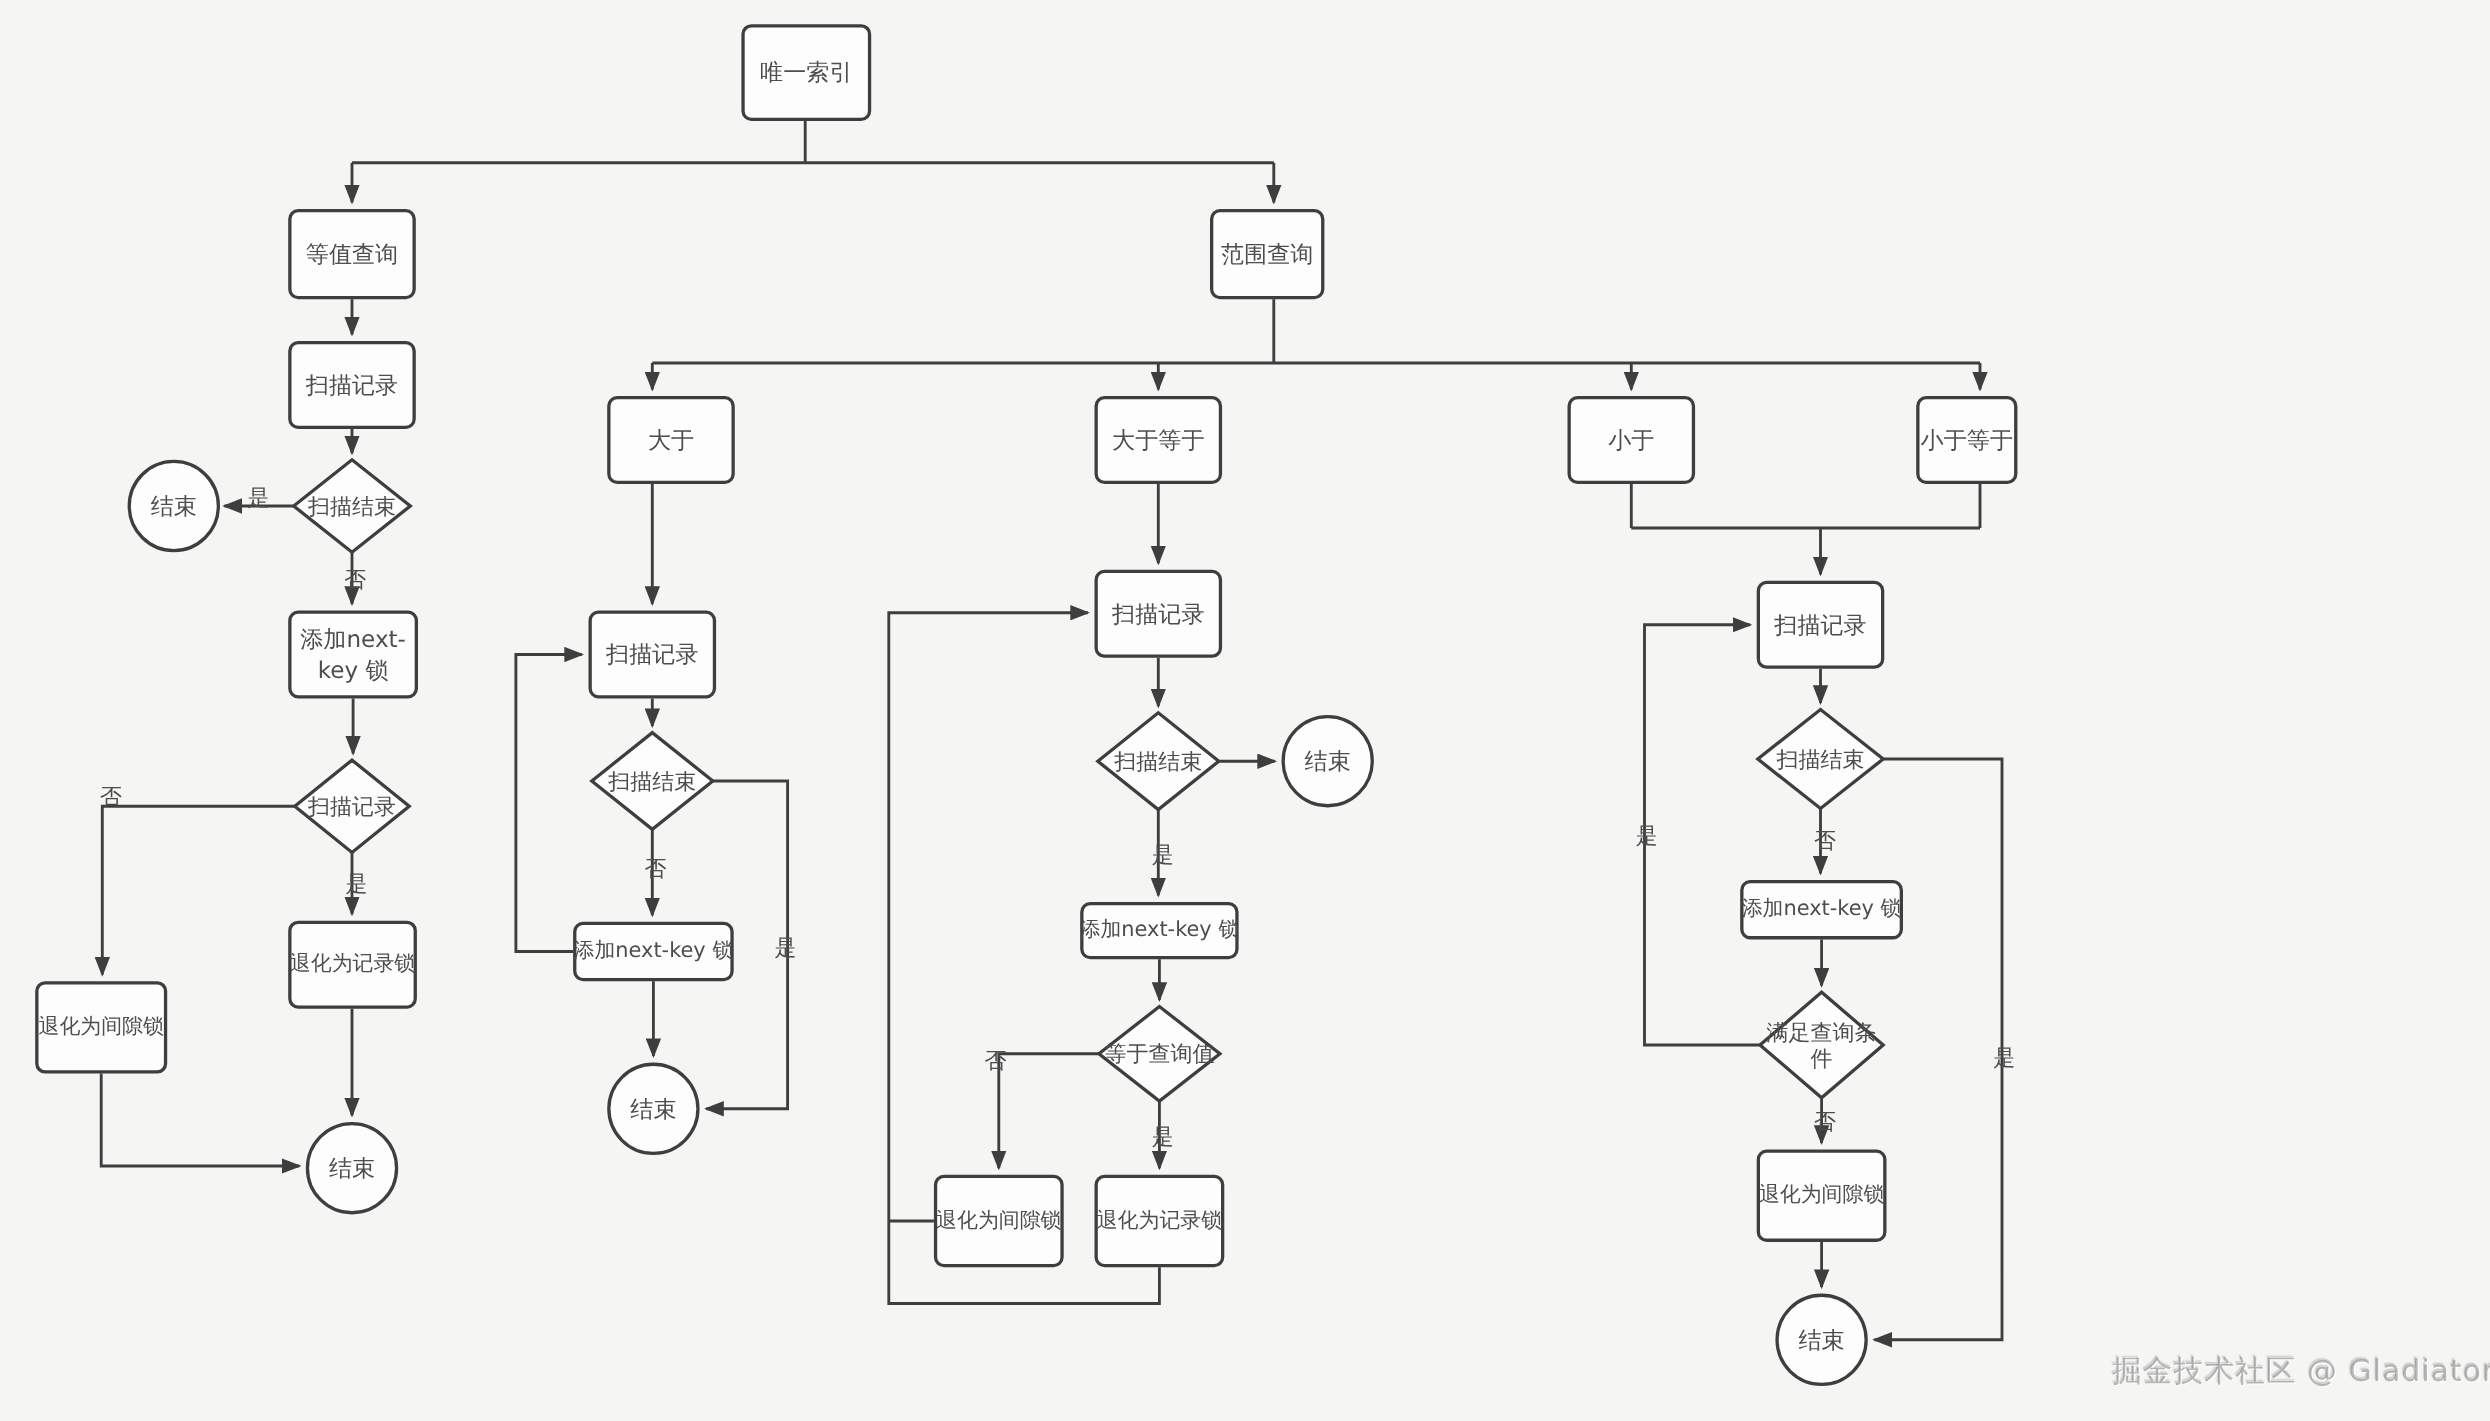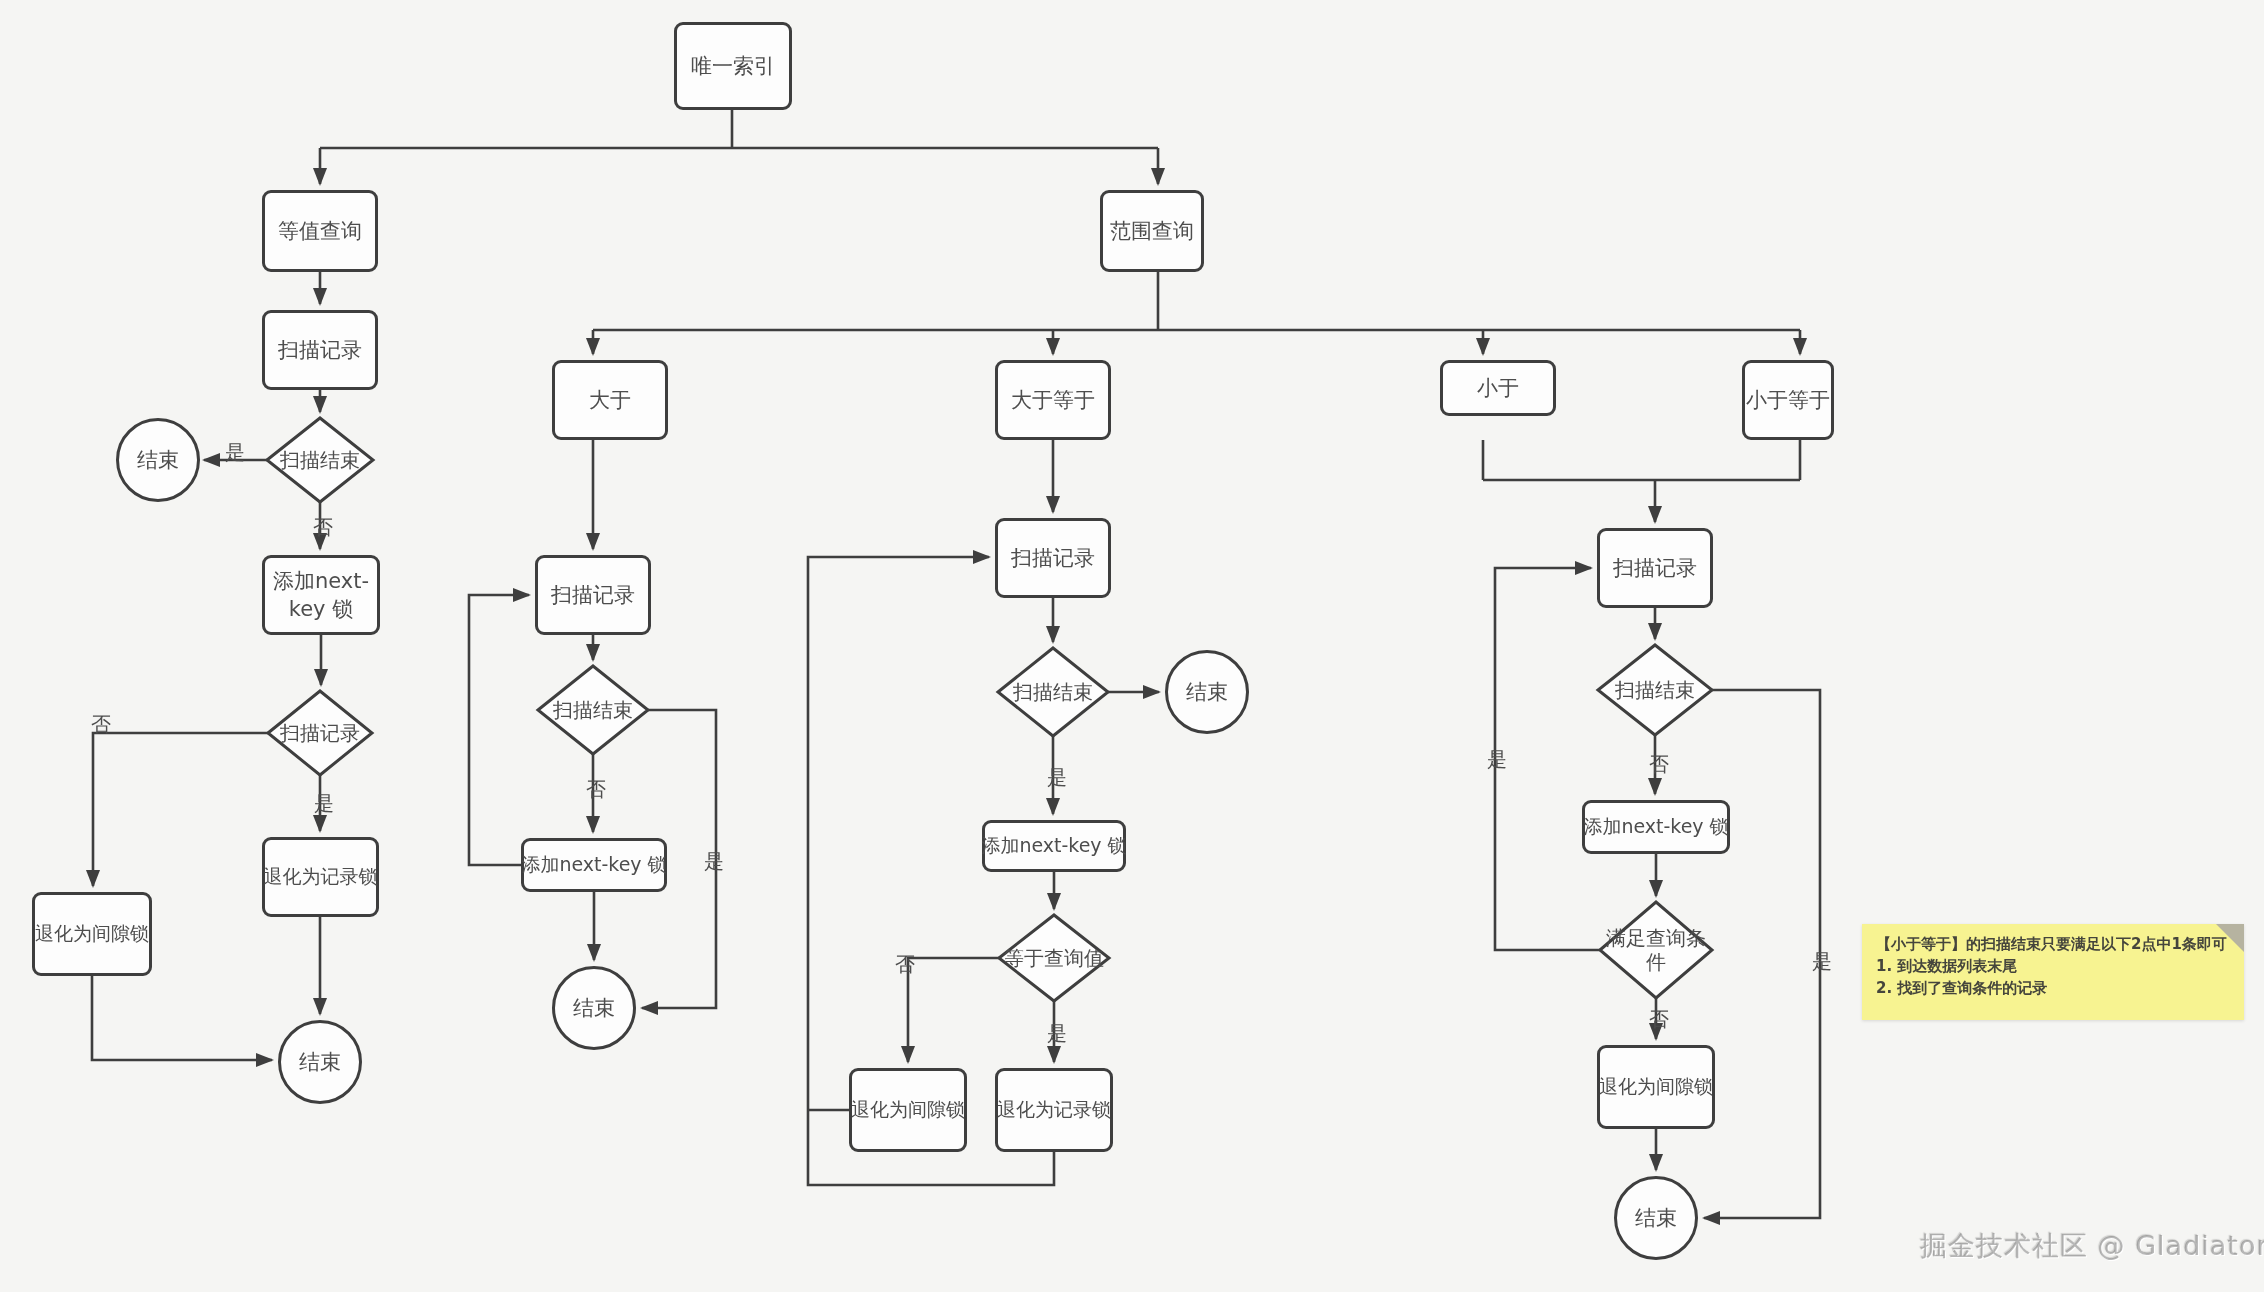--- a/index.html
+++ b/index.html
@@ -156,21 +156,21 @@
   <div class="node small" style="left:982px;top:820px;width:144px;height:52px;">
       <span>添加next-key 锁</span>
     </div>
   <div class="node small" style="left:849px;top:1068px;width:118px;height:84px;">
       <span>退化为间隙锁</span>
     </div>
   <div class="node small" style="left:995px;top:1068px;width:118px;height:84px;">
       <span>退化为记录锁</span>
     </div>
 
-  <div class="node" style="left:1425px;top:360px;width:116px;height:56px;margin-left:15px;">
+  <div class="node" style="left:1425px;top:360px;width:116px;height:80px;">
       <span>小于</span>
     </div>
   <div class="node" style="left:1742px;top:360px;width:92px;height:80px;">
       <span>小于等于</span>
     </div>
   <div class="node" style="left:1597px;top:528px;width:116px;height:80px;">
       <span>扫描记录</span>
     </div>
   <div class="node small" style="left:1582px;top:800px;width:148px;height:54px;">
       <span>添加next-key 锁</span>
@@ -213,24 +213,16 @@
   <div class="lbl" style="left:596px;top:789px;">否</div>
   <div class="lbl" style="left:714px;top:861px;">是</div>
   <div class="lbl" style="left:1057px;top:777px;">是</div>
   <div class="lbl" style="left:905px;top:964px;">否</div>
   <div class="lbl" style="left:1057px;top:1033px;">是</div>
   <div class="lbl" style="left:1659px;top:764px;">否</div>
   <div class="lbl" style="left:1497px;top:759px;">是</div>
   <div class="lbl" style="left:1659px;top:1019px;">否</div>
   <div class="lbl" style="left:1822px;top:961px;">是</div>
 
-  <div class="note">
-    <svg class="fold" width="28" height="28">
-      <polygon points="0,0 28,0 28,28" fill="#b6b3a0"></polygon>
-    </svg>
-    <div>【小于等于】的扫描结束只要满足以下2点中1条即可</div>
-    <div>1. 到达数据列表末尾</div>
-    <div>2. 找到了查询条件的记录</div>
-  </div>
 
   <div class="watermark">掘金技术社区 @ Gladiator1</div>
 
 </div>
 
 </body></html>

